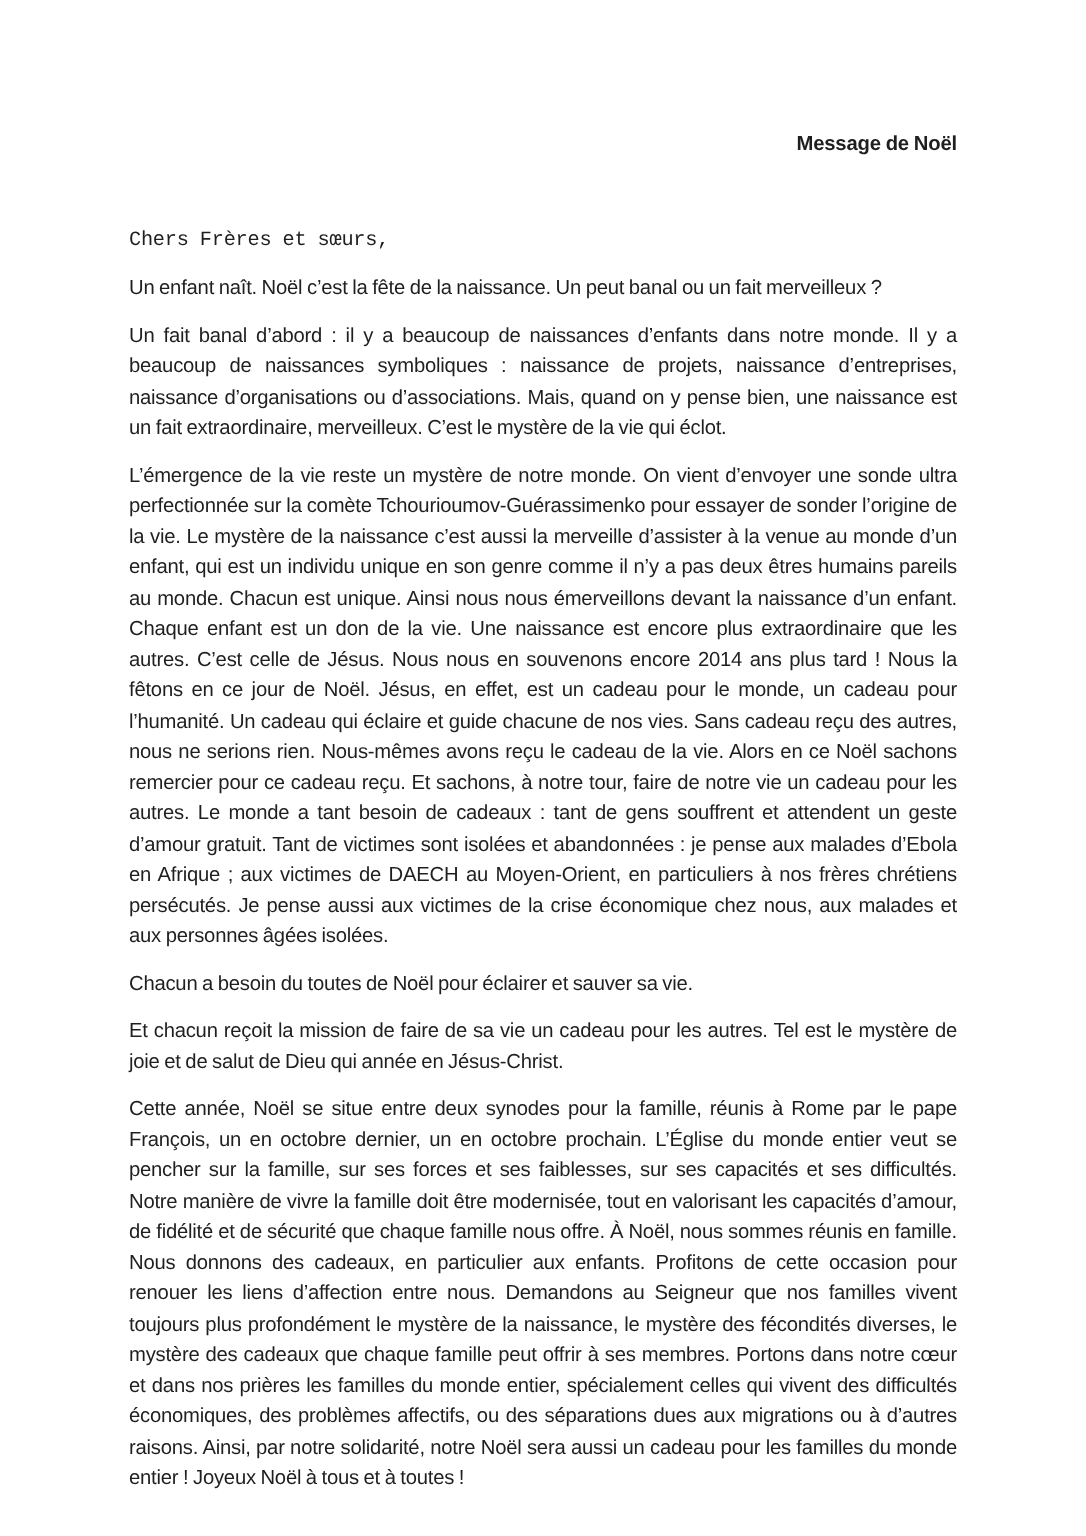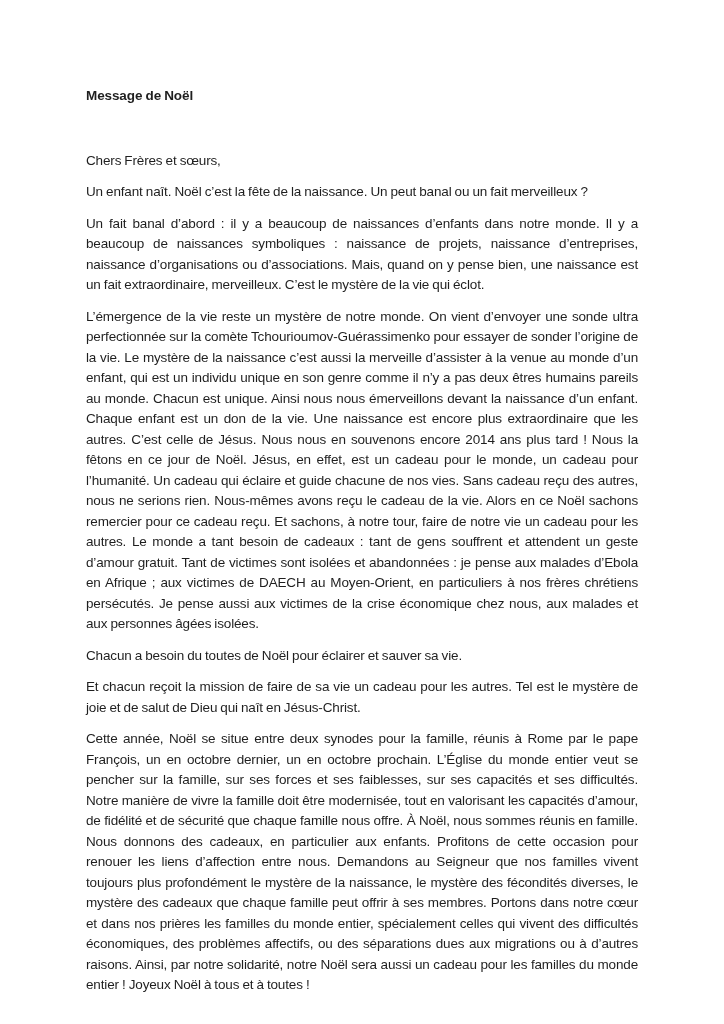--- a/index.html
+++ b/index.html
@@ -19,27 +19,28 @@
     font-family: "Liberation Sans", "DejaVu Sans", sans-serif;
     font-size: 13.5px;
     line-height: 20.5px;
     letter-spacing: -0.15px;
     word-spacing: -0.5px;
     color: #1f1f1f;
   }
   .title {
     font-size: 13.5px;
     font-weight: bold;
-    text-align: left;
+    text-align: right;
     margin: 0 0 44px 0;
     letter-spacing: -0.1px;
   }
   .greeting {
     margin: 0 0 11px 0;
     text-align: left;
+    font-family: Liberation Mono, monospace;
   }
   .para {
     margin: 0 0 11px 0;
     text-align: justify;
     text-justify: inter-word;
   }
 </style>
 </head>
 <body>
 
@@ -49,17 +50,17 @@
   <p class="greeting">Chers Frères et sœurs,</p>
 
   <p class="para">Un enfant naît. Noël c’est la fête de la naissance. Un peut banal ou un fait merveilleux ?</p>
 
   <p class="para">Un fait banal d’abord : il y a beaucoup de naissances d’enfants dans notre monde. Il y a beaucoup de naissances symboliques : naissance de projets, naissance d’entreprises, naissance d’organisations ou d’associations. Mais, quand on y pense bien, une naissance est un fait extraordinaire, merveilleux. C’est le mystère de la vie qui éclot.</p>
 
   <p class="para">L’émergence de la vie reste un mystère de notre monde. On vient d’envoyer une sonde ultra perfectionnée sur la comète Tchourioumov-Guérassimenko pour essayer de sonder l’origine de la vie. Le mystère de la naissance c’est aussi la merveille d’assister à la venue au monde d’un enfant, qui est un individu unique en son genre comme il n’y a pas deux êtres humains pareils au monde. Chacun est unique. Ainsi nous nous émerveillons devant la naissance d’un enfant. Chaque enfant est un don de la vie. Une naissance est encore plus extraordinaire que les autres. C’est celle de Jésus. Nous nous en souvenons encore 2014 ans plus tard ! Nous la fêtons en ce jour de Noël. Jésus, en effet, est un cadeau pour le monde, un cadeau pour l’humanité. Un cadeau qui éclaire et guide chacune de nos vies. Sans cadeau reçu des autres, nous ne serions rien. Nous-mêmes avons reçu le cadeau de la vie. Alors en ce Noël sachons remercier pour ce cadeau reçu. Et sachons, à notre tour, faire de notre vie un cadeau pour les autres. Le monde a tant besoin de cadeaux : tant de gens souffrent et attendent un geste d’amour gratuit. Tant de victimes sont isolées et abandonnées : je pense aux malades d’Ebola en Afrique ; aux victimes de DAECH au Moyen-Orient, en particuliers à nos frères chrétiens persécutés. Je pense aussi aux victimes de la crise économique chez nous, aux malades et aux personnes âgées isolées.</p>
 
   <p class="para">Chacun a besoin du toutes de Noël pour éclairer et sauver sa vie.</p>
 
-  <p class="para">Et chacun reçoit la mission de faire de sa vie un cadeau pour les autres. Tel est le mystère de joie et de salut de Dieu qui naît en Jésus-Christ.</p>
+  <p class="para">Et chacun reçoit la mission de faire de sa vie un cadeau pour les autres. Tel est le mystère de joie et de salut de Dieu qui année en Jésus-Christ.</p>
 
   <p class="para">Cette année, Noël se situe entre deux synodes pour la famille, réunis à Rome par le pape François, un en octobre dernier, un en octobre prochain. L’Église du monde entier veut se pencher sur la famille, sur ses forces et ses faiblesses, sur ses capacités et ses difficultés. Notre manière de vivre la famille doit être modernisée, tout en valorisant les capacités d’amour, de fidélité et de sécurité que chaque famille nous offre. À Noël, nous sommes réunis en famille. Nous donnons des cadeaux, en particulier aux enfants. Profitons de cette occasion pour renouer les liens d’affection entre nous. Demandons au Seigneur que nos familles vivent toujours plus profondément le mystère de la naissance, le mystère des fécondités diverses, le mystère des cadeaux que chaque famille peut offrir à ses membres. Portons dans notre cœur et dans nos prières les familles du monde entier, spécialement celles qui vivent des difficultés économiques, des problèmes affectifs, ou des séparations dues aux migrations ou à d’autres raisons. Ainsi, par notre solidarité, notre Noël sera aussi un cadeau pour les familles du monde entier ! Joyeux Noël à tous et à toutes !</p>
 
 </div>
 
 </body></html>

